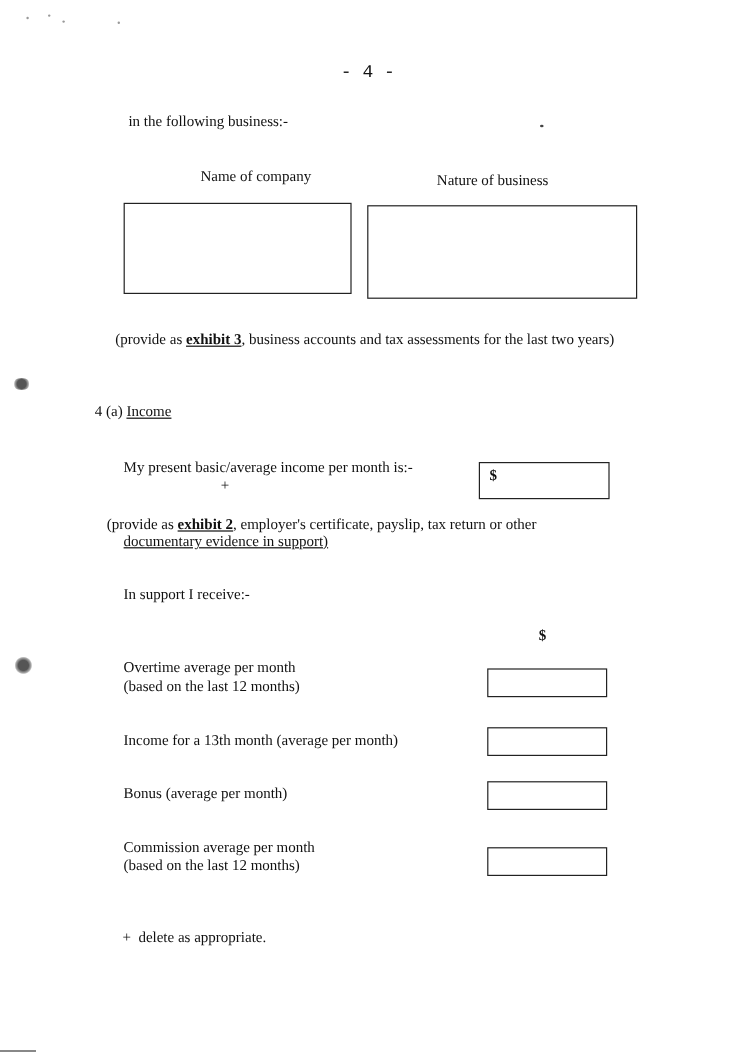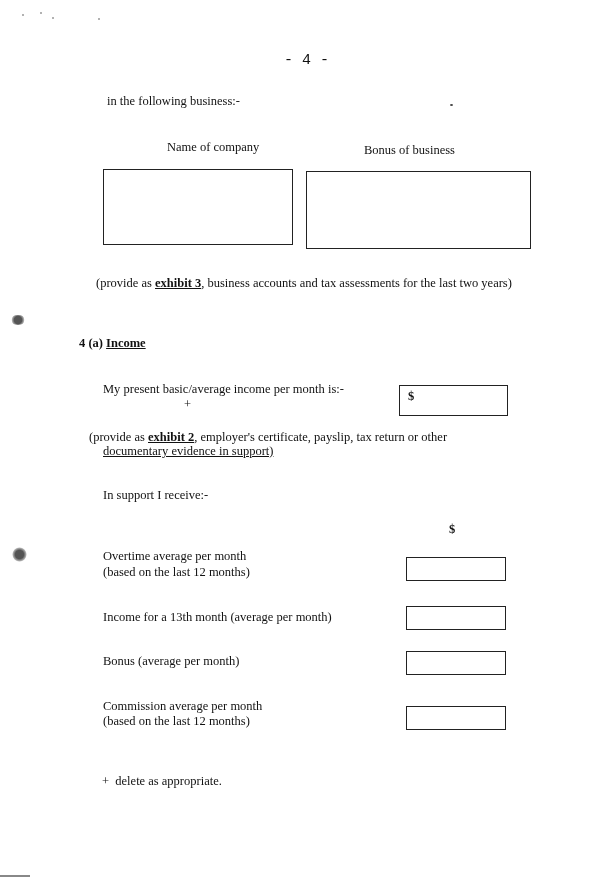--- a/index.html
+++ b/index.html
@@ -28,28 +28,28 @@
 <div class="speck" style="left:450px;top:104px;width:3px;height:2px;background:#444;"></div>
 
 <div class="hole-dots" style="left:10px;top:315px;width:16px;height:10px;"></div>
 <div class="hole-dots" style="left:12px;top:547px;width:15px;height:15px;"></div>
 
 <div class="abs mono" style="left:284px;top:52px;">- 4 -</div>
 
 <div class="abs" style="left:107px;top:94px;">in the following business:-</div>
 
 <div class="abs" style="left:167px;top:140px;">Name of company</div>
-<div class="abs" style="left:364px;top:143px;">Bonus of business</div>
+<div class="abs" style="left:364px;top:143px;">Nature of business</div>
 
 <div class="box" style="left:103px;top:169px;width:190px;height:76px;"></div>
 <div class="box" style="left:306px;top:171px;width:225px;height:78px;"></div>
 
 <div class="abs" style="left:96px;top:276px;"><span>(provide as </span><span class="bu">exhibit 3</span><span>, business accounts and tax assessments for the last two years)</span></div>
 
-<div class="abs" style="left:79px;top:336px;font-weight:bold;"><span>4 (a)</span> <span class="u">Income</span></div>
+<div class="abs" style="left:79px;top:336px;"><span>4 (a)</span> <span class="u">Income</span></div>
 
 <div class="abs" style="left:103px;top:382px;">My present basic/average income per month is:-</div>
 <div class="abs" style="left:184px;top:397px;">+</div>
 <div class="box" style="left:399px;top:385px;width:109px;height:31px;padding:3px 8px;font-weight:bold;"><span>$</span> <span></span></div>
 
 <div class="abs" style="left:89px;top:430px;"><span>(provide as </span><span class="bu">exhibit 2</span><span>, employer's certificate, payslip, tax return or other</span></div>
 <div class="abs" style="left:103px;top:444px;text-decoration:underline;">documentary evidence in support)</div>
 
 <div class="abs" style="left:103px;top:488px;">In support I receive:-</div>
 <div class="abs" style="left:449px;top:522px;font-weight:bold;">$</div>

